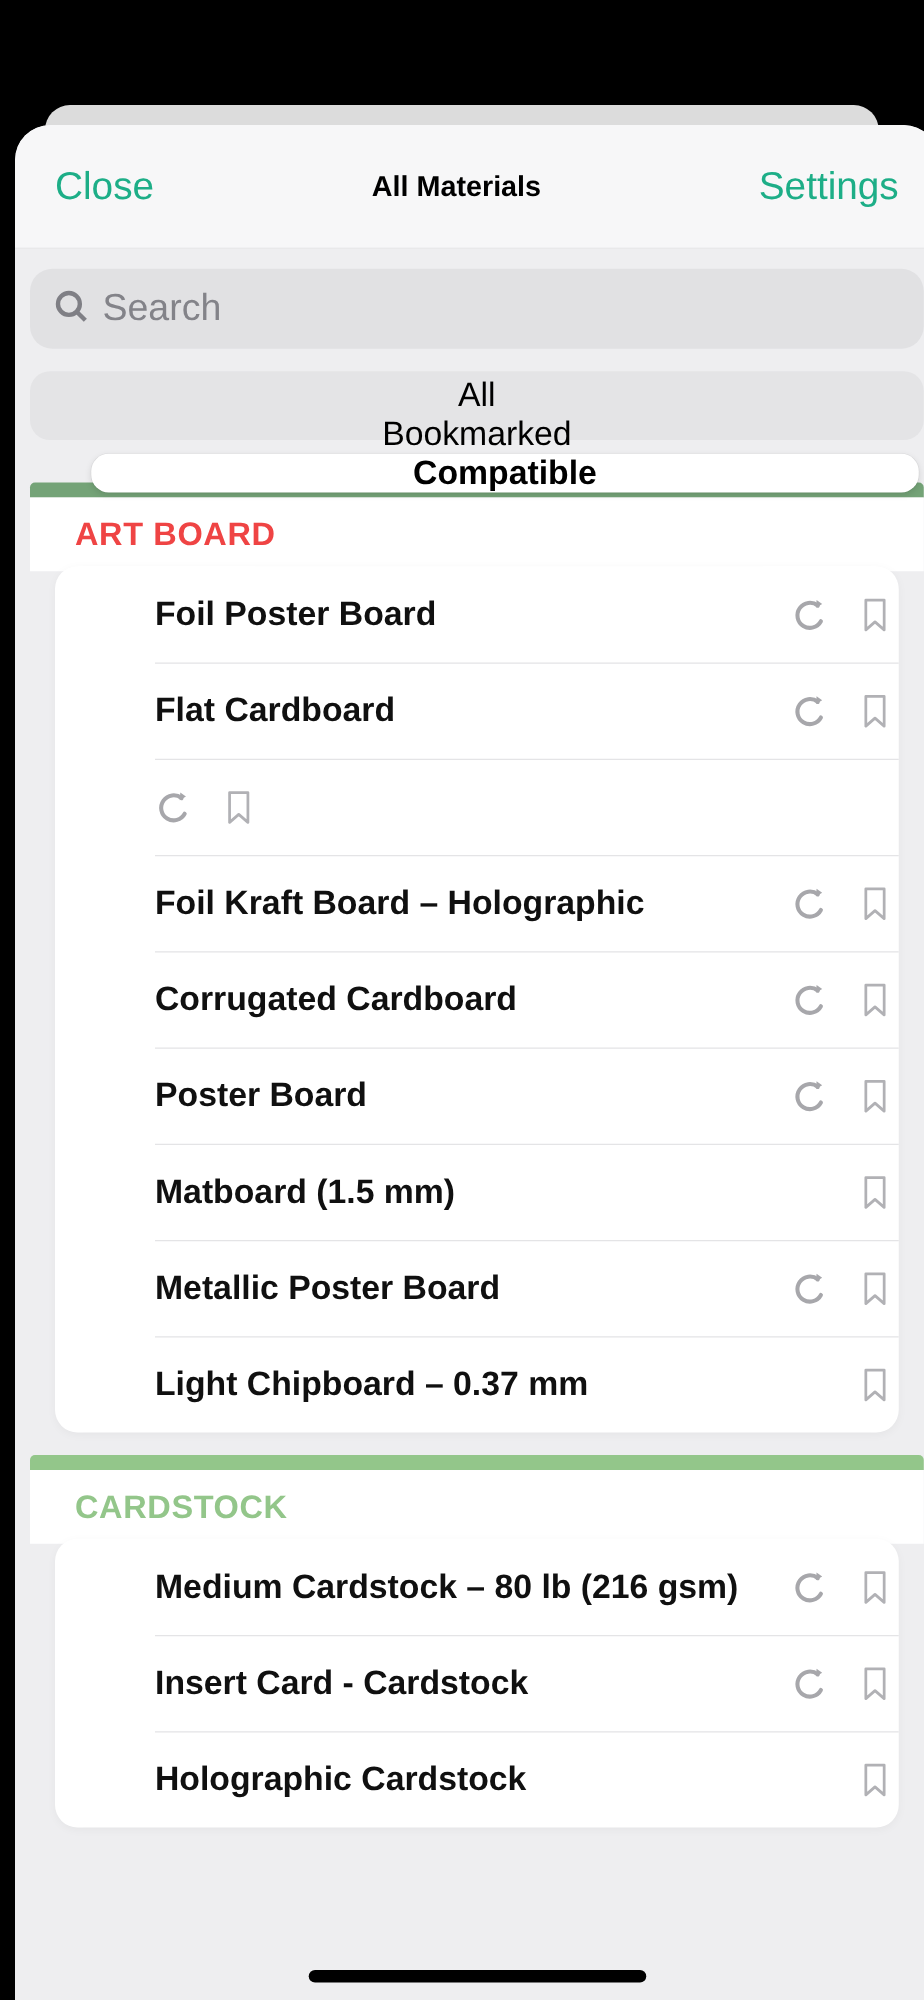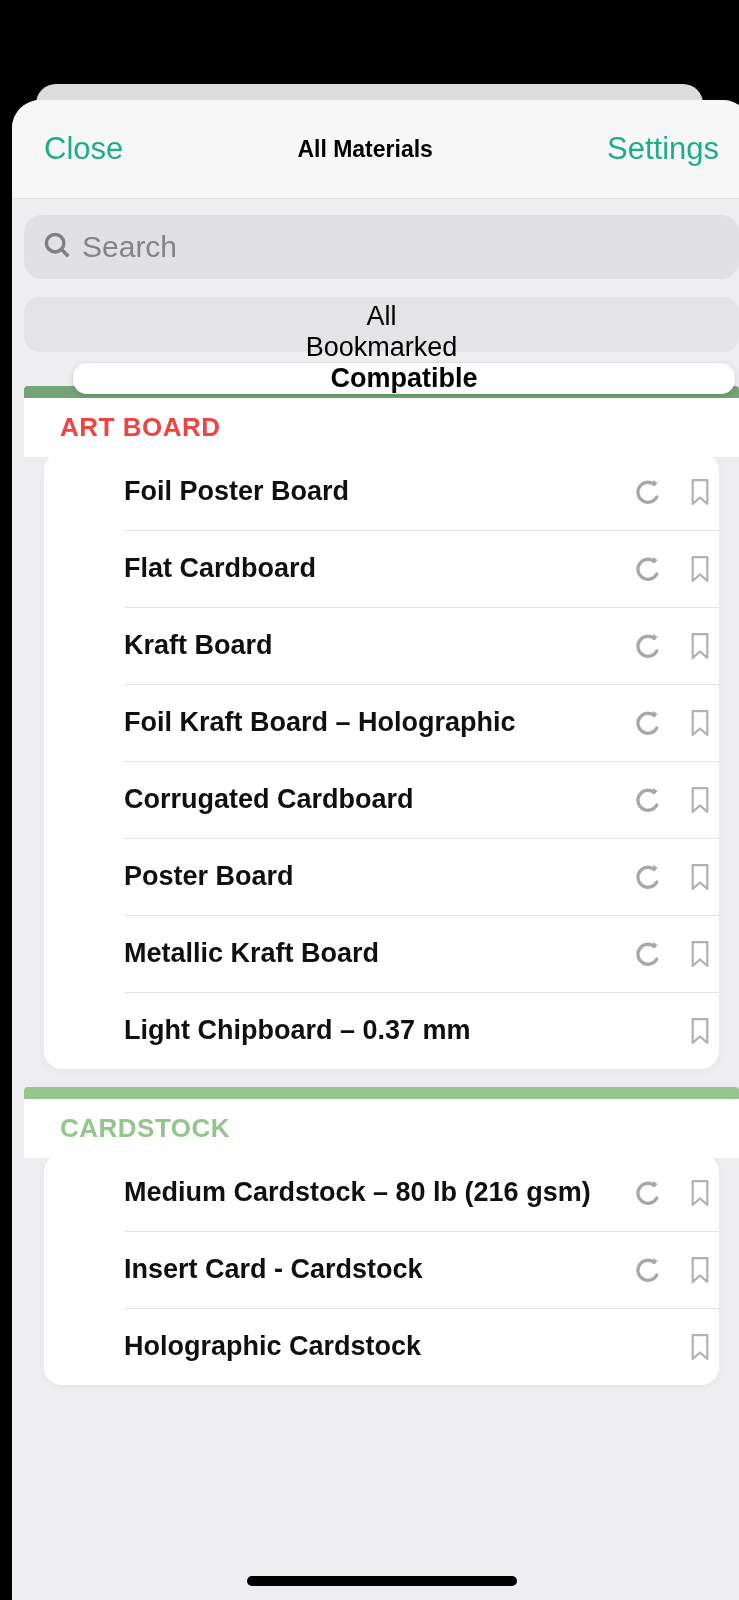--- a/index.html
+++ b/index.html
@@ -105,21 +105,20 @@
                 </svg>
               </span>
               <span class="bm-icon">
                 <svg viewBox="0 0 24 30" fill="none" stroke="#b1b1b5" stroke-width="2.4" stroke-linejoin="round">
                   <path d="M4 2 H20 V28 L12 21 L4 28 Z"></path>
                 </svg>
               </span>
             </div>
           </div>
           <div class="item">
-            <div class="label">Kraft Board</div>
             <div class="icons">
               <span class="cricut-icon">
                 <svg viewBox="0 0 24 24" fill="none" stroke="#a7a7ab" stroke-width="2.6" stroke-linecap="round" stroke-linejoin="round">
                   <path d="M19 16 A8 8 0 1 1 17 6"></path>
                   <path d="M16.2 2.4 L19.8 5 L15.8 7.4" fill="#a7a7ab" stroke="none"></path>
                 </svg>
               </span>
               <span class="bm-icon">
                 <svg viewBox="0 0 24 30" fill="none" stroke="#b1b1b5" stroke-width="2.4" stroke-linejoin="round">
                   <path d="M4 2 H20 V28 L12 21 L4 28 Z"></path>
@@ -169,21 +168,31 @@
                 </svg>
               </span>
               <span class="bm-icon">
                 <svg viewBox="0 0 24 30" fill="none" stroke="#b1b1b5" stroke-width="2.4" stroke-linejoin="round">
                   <path d="M4 2 H20 V28 L12 21 L4 28 Z"></path>
                 </svg>
               </span>
             </div>
           </div>
           <div class="item">
-            <div class="label">Metallic Kraft Board</div>
+            <div class="label">Matboard (1.5 mm)</div>
+            <div class="icons">
+              <span class="bm-icon">
+                <svg viewBox="0 0 24 30" fill="none" stroke="#b1b1b5" stroke-width="2.4" stroke-linejoin="round">
+                  <path d="M4 2 H20 V28 L12 21 L4 28 Z"></path>
+                </svg>
+              </span>
+            </div>
+          </div>
+          <div class="item">
+            <div class="label">Metallic Poster Board</div>
             <div class="icons">
               <span class="cricut-icon">
                 <svg viewBox="0 0 24 24" fill="none" stroke="#a7a7ab" stroke-width="2.6" stroke-linecap="round" stroke-linejoin="round">
                   <path d="M19 16 A8 8 0 1 1 17 6"></path>
                   <path d="M16.2 2.4 L19.8 5 L15.8 7.4" fill="#a7a7ab" stroke="none"></path>
                 </svg>
               </span>
               <span class="bm-icon">
                 <svg viewBox="0 0 24 30" fill="none" stroke="#b1b1b5" stroke-width="2.4" stroke-linejoin="round">
                   <path d="M4 2 H20 V28 L12 21 L4 28 Z"></path>

